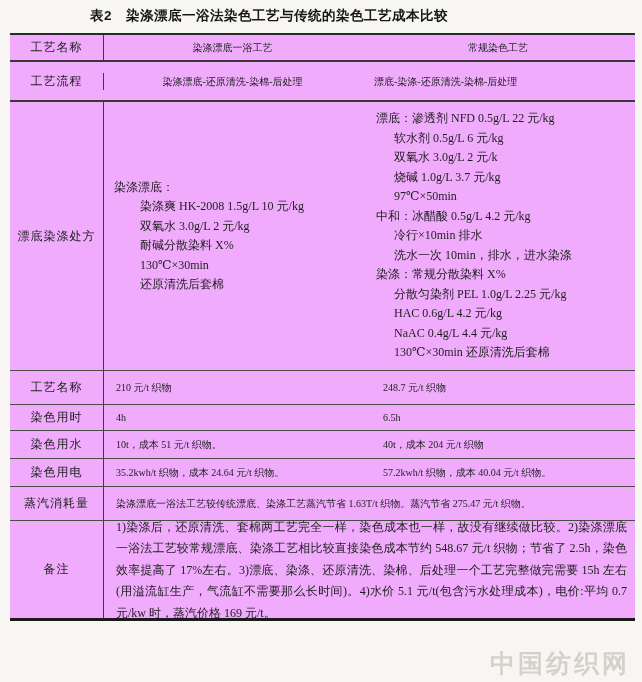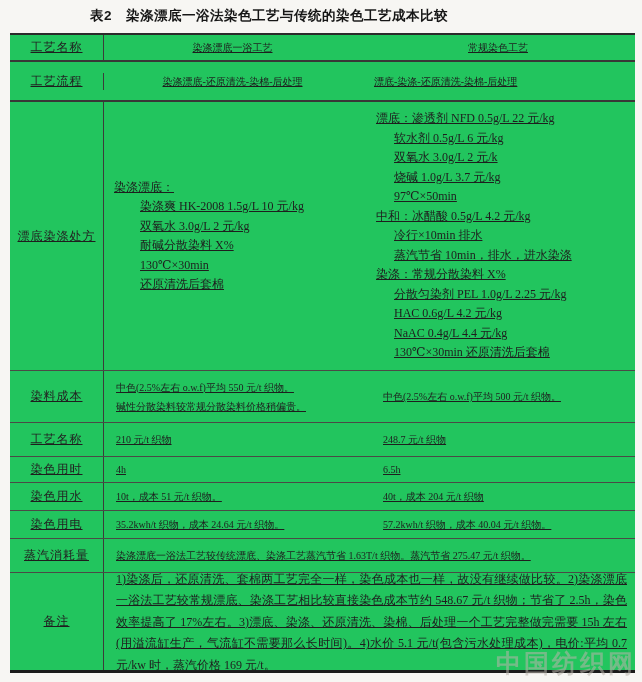--- a/index.html
+++ b/index.html
@@ -15,22 +15,21 @@
     position:absolute; top:7px; left:0; width:538px;
     text-align:center;
     font-family:"Liberation Sans","DejaVu Sans",sans-serif;
     font-weight:bold; font-size:13.5px; color:#161616;
     letter-spacing:0.5px;
   }
   .tbl {
     position:absolute; left:10px; top:33px; width:625px;
     border-top:2px solid #2b2b2b;
     border-bottom:3px solid #1b1b1b;
-    background:#22c55e;
-    text-decoration:underline;
+    background:#f0abfc;
   }
   .row { display:flex; align-items:stretch; border-bottom:1px solid #4a4a46; }
   .row.thick { border-bottom:2px solid #383836; }
   .row:last-child { border-bottom:none; }
   .lbl {
     width:93px; flex:0 0 93px;
     border-right:1px solid #3c3c3a;
     display:flex; align-items:center; justify-content:center;
     font-size:12px; color:#222; text-align:center;
     letter-spacing:1px;
@@ -50,21 +49,21 @@
   .rx2-item { padding-left:36px; }
   .rx3-head { padding-left:15px; }
   .rx3-item { padding-left:33px; }
   .rx3-wrap { justify-content:center; }
   .remarks {
     font-size:12px; line-height:21.5px;
     padding:6px 8px 4px 12px;
     text-align:justify;
   }
   .watermark {
-    position:absolute; right:6px; bottom:2px;
+    position:absolute; right:12px; bottom:2px;
     font-family:"Liberation Sans","DejaVu Sans",sans-serif;
     font-weight:bold; font-size:25px; letter-spacing:3px;
     color:#b9b4ac; opacity:0.55;
     pointer-events:none;
   }
   
   .r1 { height:25px; }
   .r2 { height:38px;align-items:center; }
   .r3 { height:268px; }
   .r4 { height:51px; }
@@ -112,40 +111,30 @@
           <div class="rx2-item">还原清洗后套棉</div>
         </div>
         <div class="c3 rx rx3-wrap">
           <div class="rx3-head">漂底：渗透剂 NFD 0.5g/L  22 元/kg</div>
           <div class="rx3-item">软水剂 0.5g/L  6 元/kg</div>
           <div class="rx3-item">双氧水 3.0g/L  2 元/k</div>
           <div class="rx3-item">烧碱 1.0g/L  3.7 元/kg</div>
           <div class="rx3-item">97℃×50min</div>
           <div class="rx3-head">中和：冰醋酸 0.5g/L  4.2 元/kg</div>
           <div class="rx3-item">冷行×10min 排水</div>
-          <div class="rx3-item">蒸汽节省 10min，排水，进水染涤</div>
+          <div class="rx3-item">洗水一次 10min，排水，进水染涤</div>
           <div class="rx3-head">染涤：常规分散染料  X%</div>
           <div class="rx3-item">分散匀染剂 PEL 1.0g/L  2.25 元/kg</div>
           <div class="rx3-item">HAC 0.6g/L   4.2 元/kg</div>
           <div class="rx3-item">NaAC 0.4g/L  4.4 元/kg</div>
           <div class="rx3-item">130℃×30min  还原清洗后套棉</div>
         </div>
       </div>
     </div>
 
-    <div class="row r4">
-      <div class="lbl">染料成本</div>
-      <div class="cells">
-        <div class="c2 fs12 pl12">
-          <div>中色(2.5%左右 o.w.f)平均 550 元/t 织物。</div>
-          <div>碱性分散染料较常规分散染料价格稍偏贵。</div>
-        </div>
-        <div class="c3 fs12 pl10">中色(2.5%左右 o.w.f)平均 500 元/t 织物。</div>
-      </div>
-    </div>
 
     <div class="row r5">
       <div class="lbl">工艺名称</div>
       <div class="cells">
         <div class="c2 fs12 pl12">210 元/t 织物</div>
         <div class="c3 fs12 pl10">248.7 元/t 织物</div>
       </div>
     </div>
 
     <div class="row r6">

